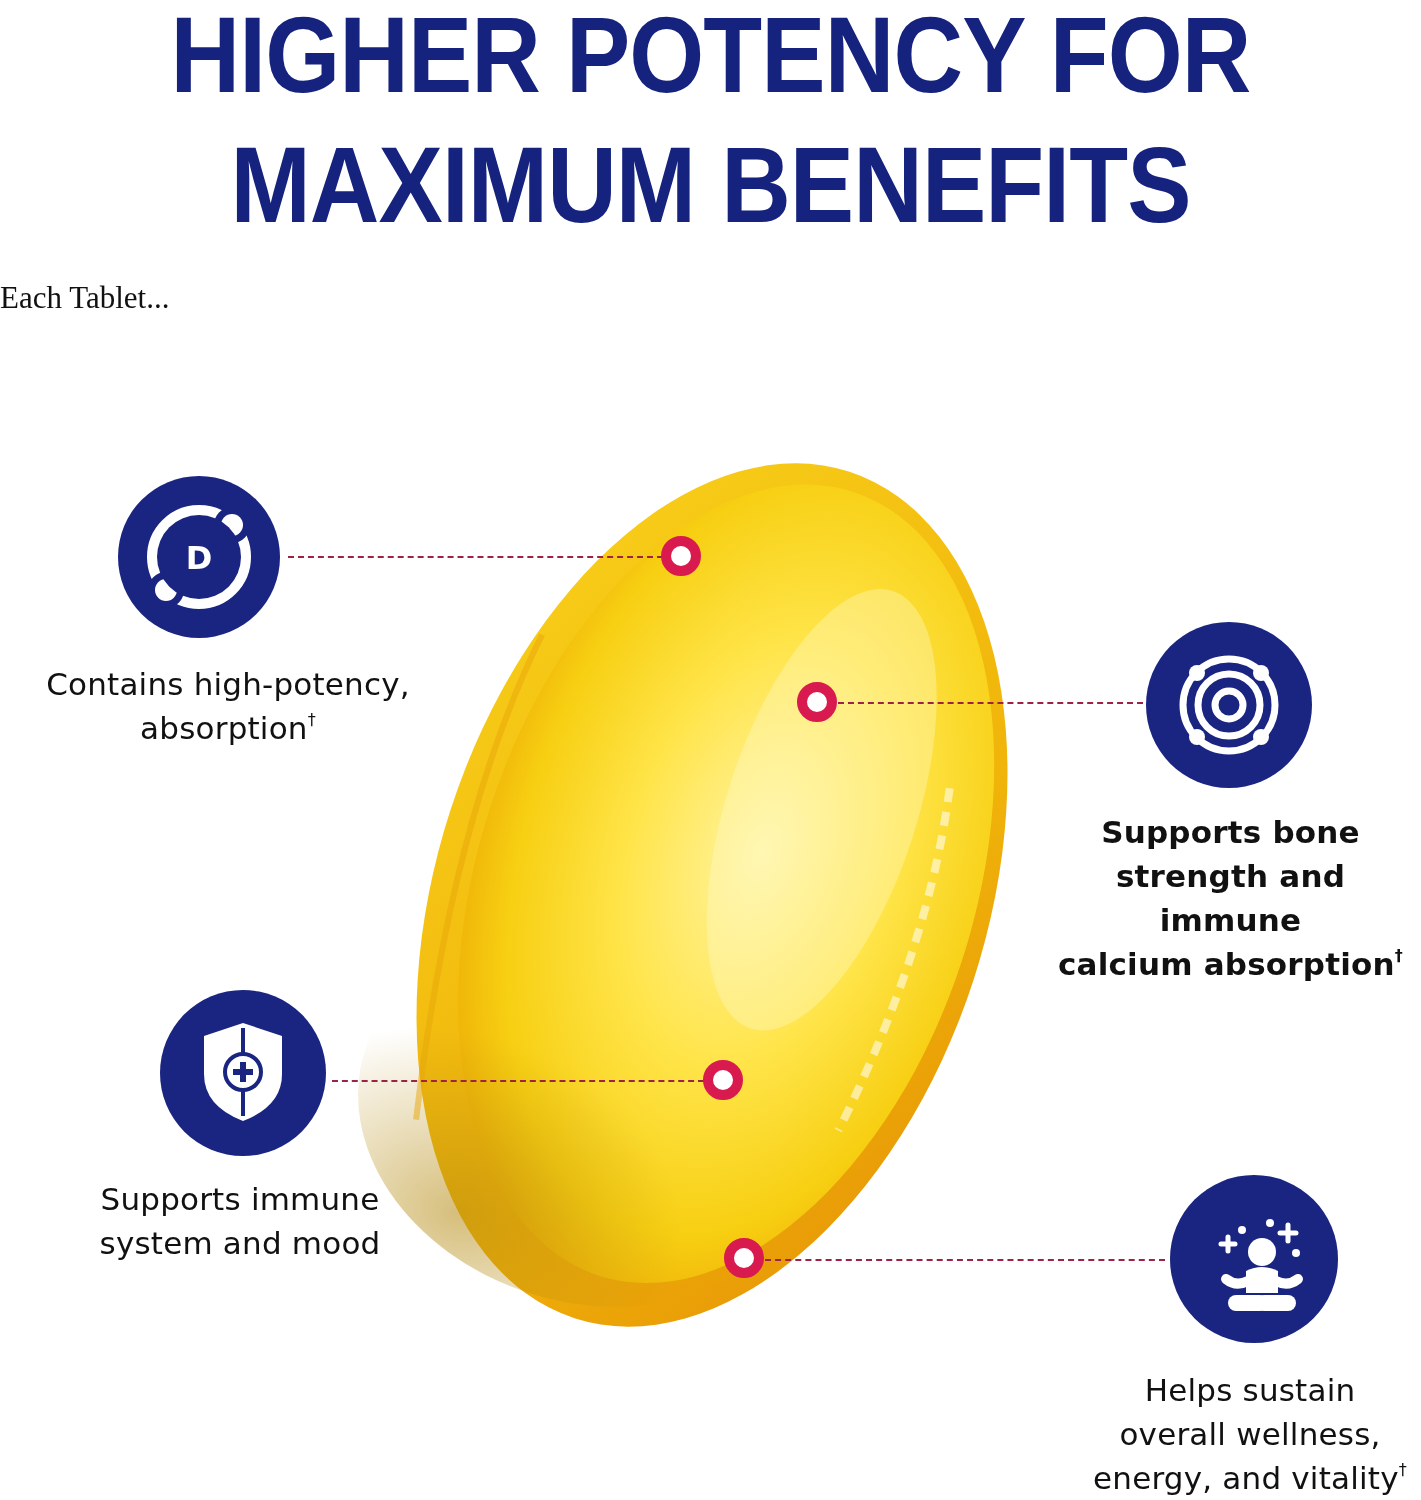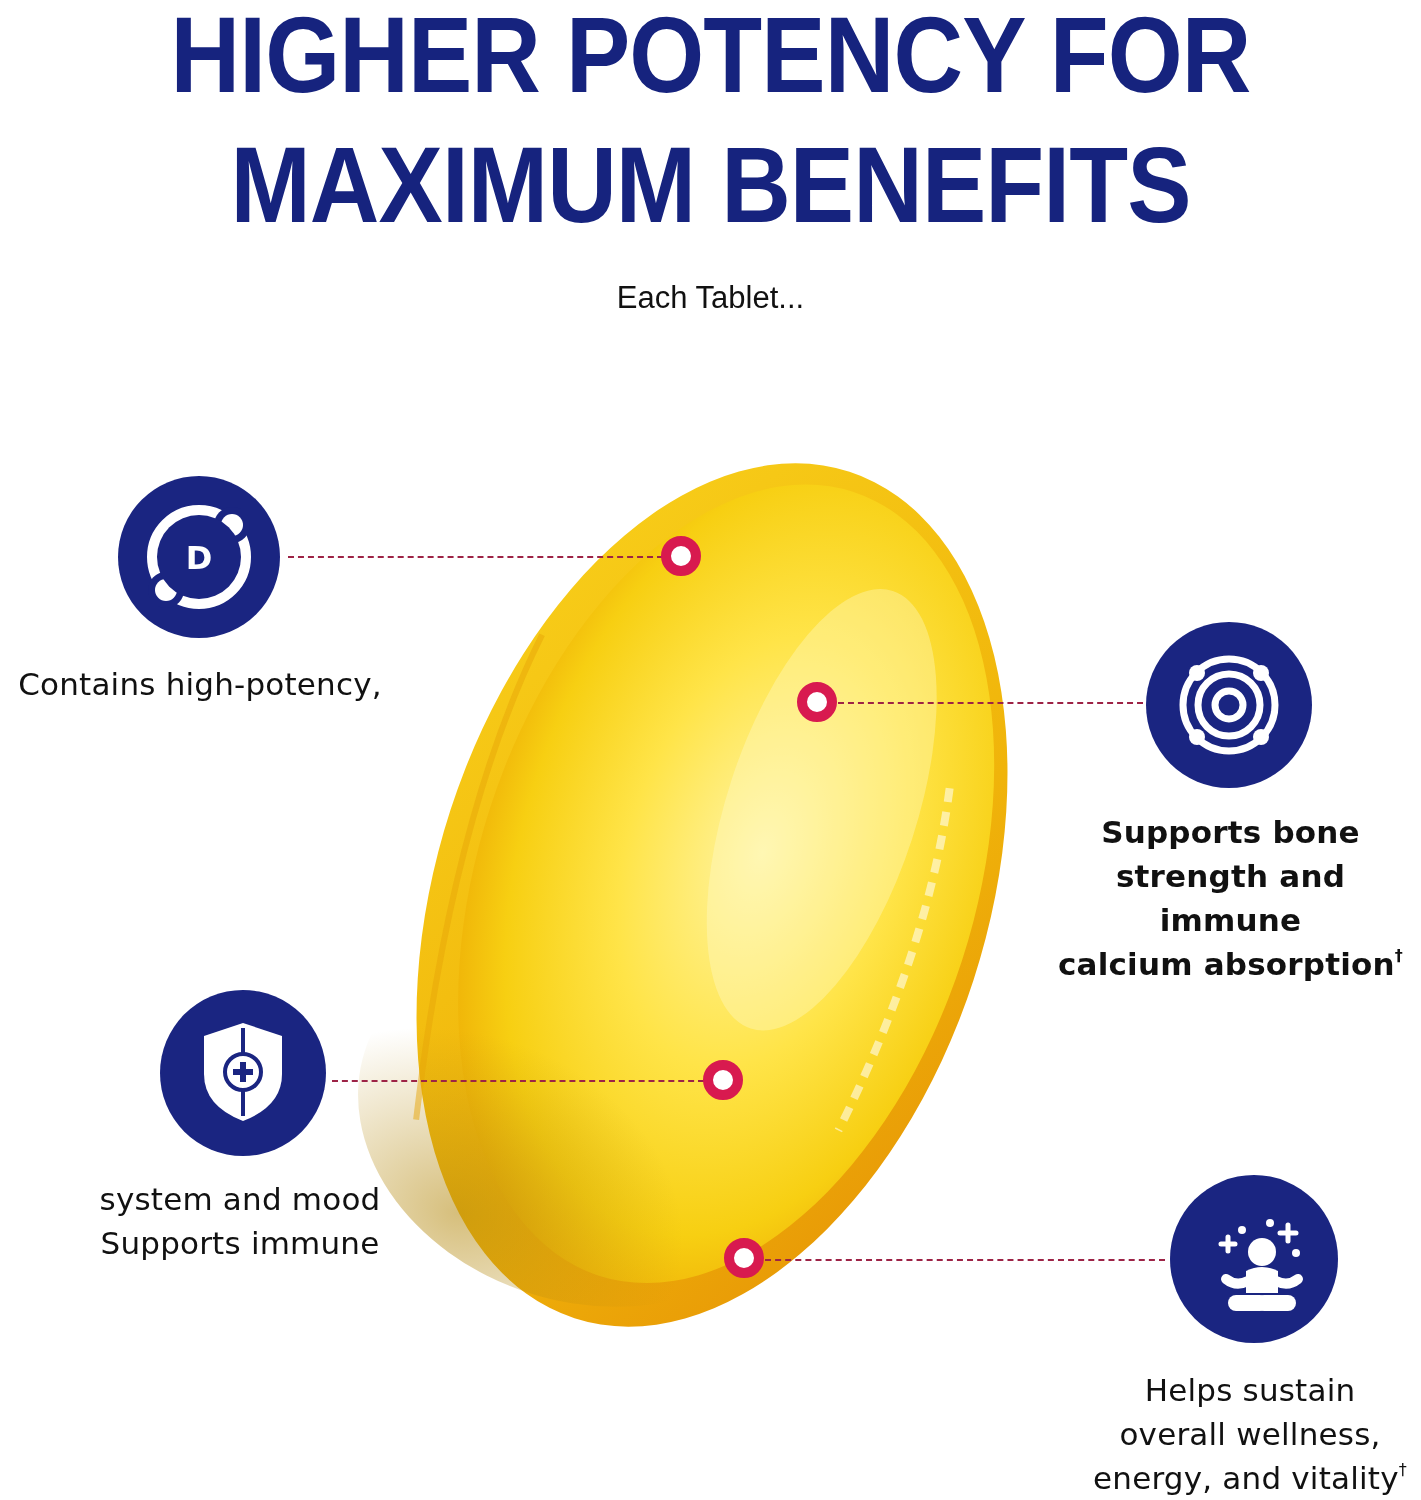--- a/index.html
+++ b/index.html
@@ -6,22 +6,22 @@
   body { width: 1421px; height: 1500px; position: relative; overflow: hidden; }
   .headline {
     position: absolute; left: 0; width: 1421px; text-align: center;
     color: #16237e; font-family: "Liberation Sans", sans-serif; font-weight: 700;
     font-size: 112px; line-height: 1; letter-spacing: -1px;
     transform-origin: center top;
   }
   .h1 { top: 2px; transform: scaleX(0.86) scaleY(0.96); }
   .h2 { top: 132px; transform: scaleX(0.86) scaleY(0.96); }
   .subhead {
-    position: absolute; top: 280px; left: 0; width: 1421px; text-align: center;
-    font-family: Liberation Sans, sans-serif; font-size: 31px; color: #111111;
+    position: absolute; top: 280px; left: 0; width: 1421px; 
+    font-family: Liberation Serif, serif; font-size: 31px; color: #111111;
   }
   .pill {
     position: absolute; left: 0; top: 0; width: 1421px; height: 1500px; pointer-events: none;
   }
   .icon-circle {
     position: absolute; border-radius: 50%; background: #1a2581;
     display: flex; align-items: center; justify-content: center;
   }
   .caption {
     position: absolute; text-align: center; color: #111111;
@@ -88,22 +88,23 @@
     <circle cx="81" cy="81" r="50" fill="#ffffff"></circle>
     <circle cx="81" cy="81" r="50" fill="none" stroke="#ffffff" stroke-width="4"></circle>
     <circle cx="114" cy="49" r="18" fill="#1a2581"></circle>
     <circle cx="114" cy="49" r="11" fill="#ffffff"></circle>
     <circle cx="48" cy="114" r="18" fill="#1a2581"></circle>
     <circle cx="48" cy="114" r="11" fill="#ffffff"></circle>
     <circle cx="81" cy="81" r="42" fill="#1a2581"></circle>
     <text x="81" y="93" text-anchor="middle" font-family="DejaVu Sans, sans-serif" font-weight="700" font-size="32" fill="#ffffff">D</text>
   </svg>
 </div>
-<div class="caption" style="left:0px; top:662px; width:400px;">
+<div class="caption" style="left:0px; top:662px; width:400px;padding-left:28px;">
   <div>Contains high-potency,</div>
+  <div><span>absorption</span><sup>†</sup></div>
 </div>
 
 <div class="icon-circle" style="left:1146px; top:622px; width:166px; height:166px;">
   <svg width="166" height="166" viewBox="0 0 166 166">
     <circle cx="83" cy="83" r="46" fill="none" stroke="#ffffff" stroke-width="7"></circle>
     <circle cx="83" cy="83" r="31" fill="none" stroke="#ffffff" stroke-width="7"></circle>
     <circle cx="83" cy="83" r="14" fill="none" stroke="#ffffff" stroke-width="7"></circle>
     <circle cx="51" cy="51" r="8" fill="#ffffff"></circle>
     <circle cx="115" cy="51" r="8" fill="#ffffff"></circle>
     <circle cx="51" cy="115" r="8" fill="#ffffff"></circle>
@@ -119,22 +120,22 @@
 <div class="icon-circle" style="left:160px; top:990px; width:166px; height:166px;">
   <svg width="166" height="166" viewBox="0 0 166 166">
     <path d="M83 33 L122 46 L122 84 Q122 116 83 131 Q44 116 44 84 L44 46 Z" fill="#ffffff"></path>
     <path d="M83 38 L83 126" stroke="#1a2581" stroke-width="4"></path>
     <circle cx="83" cy="82" r="18" fill="#ffffff" stroke="#1a2581" stroke-width="4"></circle>
     <rect x="80" y="72" width="6" height="20" fill="#1a2581"></rect>
     <rect x="73" y="79" width="20" height="6" fill="#1a2581"></rect>
   </svg>
 </div>
 <div class="caption" style="left:60px; top:1177px; width:360px;">
+  <div>Supports immune</div>
   <div>system and mood</div>
-  <div>Supports immune</div>
 </div>
 
 <div class="icon-circle" style="left:1170px; top:1175px; width:168px; height:168px;">
   <svg width="168" height="168" viewBox="0 0 168 168">
     <path d="M58 62 l0 14 M51 69 l14 0" stroke="#ffffff" stroke-width="5" stroke-linecap="round"></path>
     <path d="M118 50 l0 16 M110 58 l16 0" stroke="#ffffff" stroke-width="5" stroke-linecap="round"></path>
     <circle cx="72" cy="55" r="4" fill="#ffffff"></circle>
     <circle cx="100" cy="48" r="4" fill="#ffffff"></circle>
     <circle cx="126" cy="78" r="4" fill="#ffffff"></circle>
     <circle cx="92" cy="77" r="14" fill="#ffffff"></circle>

